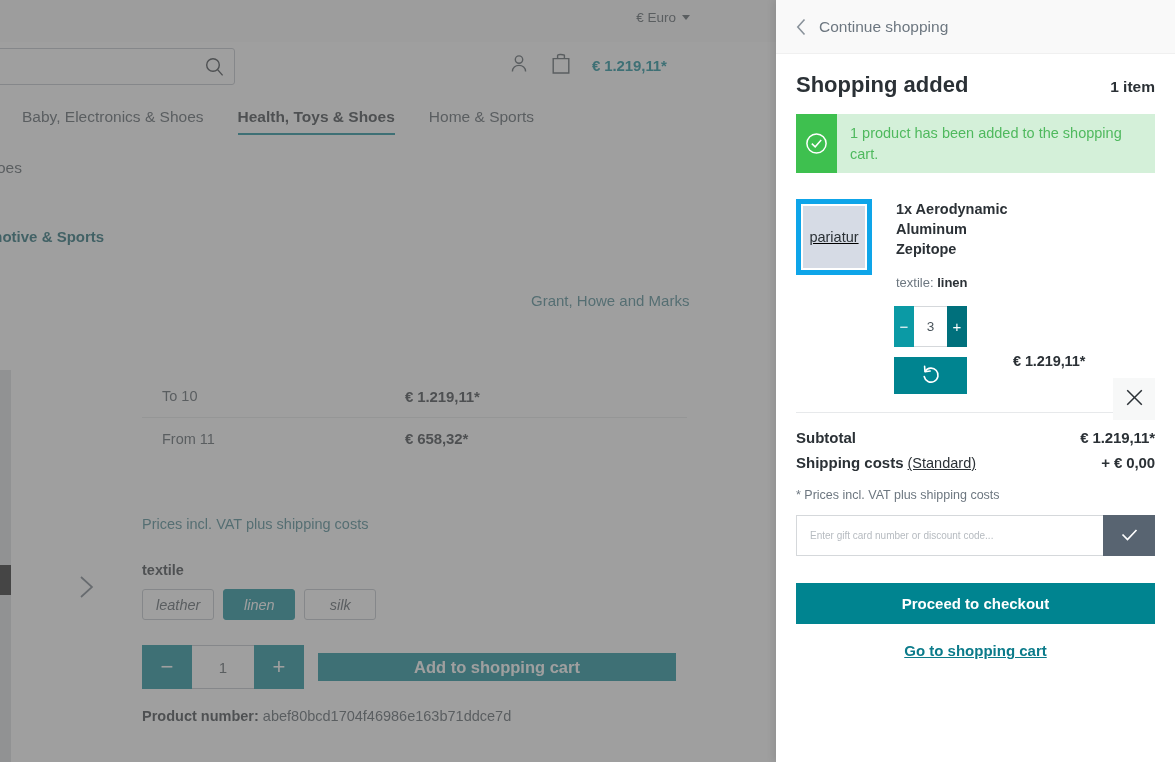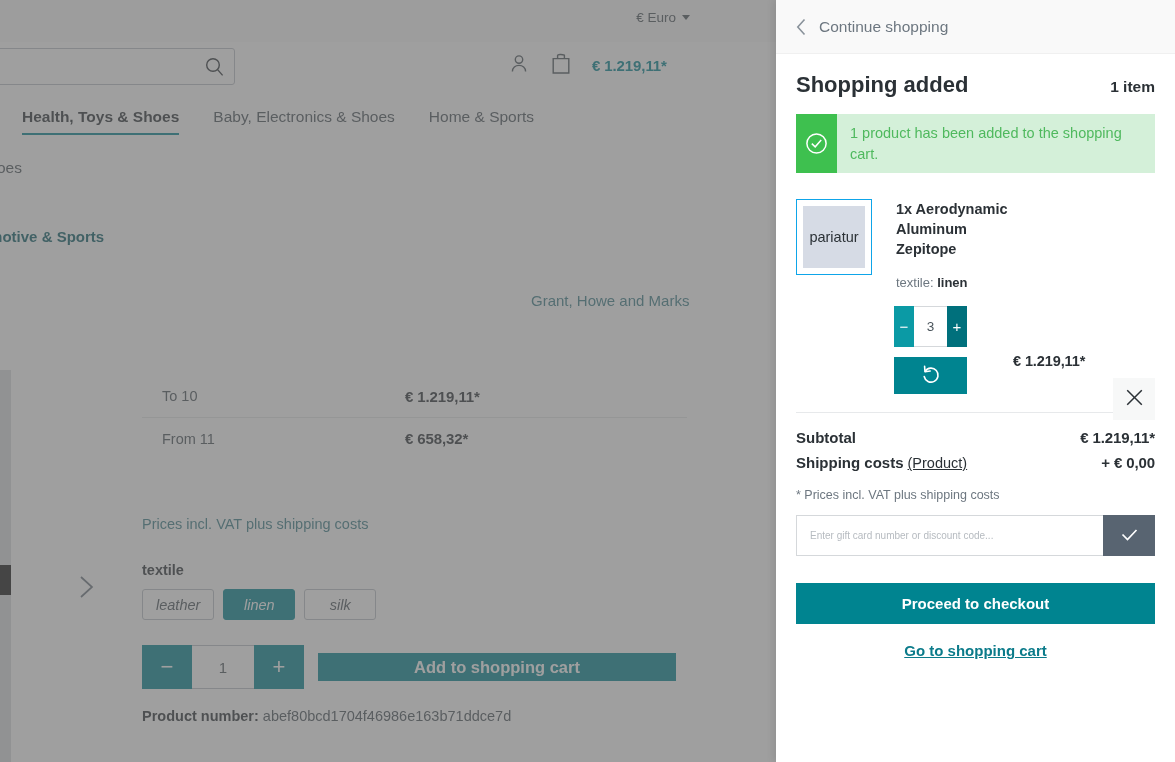--- a/index.html
+++ b/index.html
@@ -211,24 +211,25 @@
     width: 41px; background: #3ec04f; flex: none;
     display: flex; align-items: center; justify-content: center;
   }
   .alert-text {
     padding: 9px 14px 9px 13px;
     font-size: 14.5px; color: #4fb95e; line-height: 1.42;
   }
 
   .item-block { padding: 26px 20px 0 20px; display: flex; position: relative; }
   .thumb {
-    width: 76px; height: 76px; border: 1px solid #0ea5e9;
+    width: 76px; height: 76px; border: 5px solid #0ea5e9;
     background: #fff; flex: none;
     display: flex; align-items: center; justify-content: center;
     overflow: hidden;
+    text-decoration: underline;
   }
   .thumb-inner {
     width: 62px; height: 62px; background: #d6dbe5;
     display: flex; align-items: center; justify-content: center;
     font-size: 14.5px; color: #2b3136;
     overflow: hidden; white-space: nowrap;
   }
   .item-info { padding-left: 24px; width: 152px; }
   .item-name {
     font-size: 14.5px; font-weight: bold; color: #2b3136;
@@ -356,22 +357,22 @@
       <span>
         <svg width="22" height="23" viewBox="0 0 22 23">
           <path d="M3.2 6.6h15.6V21H3.2z" fill="none" stroke="#4a545b" stroke-width="1.4"></path>
           <path d="M7.6 6.6V3.2c0-.6 4.3-1.1 6.8 0v3.4" fill="none" stroke="#4a545b" stroke-width="1.4"></path>
         </svg>
       </span>
       <span class="cart-amount">€ 1.219,11*</span>
     </div>
 
     <div class="main-nav">
+      <div class="nav-item">Baby, Electronics &amp; Shoes</div>
       <div class="nav-item active">Health, Toys &amp; Shoes</div>
-      <div class="nav-item">Baby, Electronics &amp; Shoes</div>
       <div class="nav-item">Home &amp; Sports</div>
     </div>
 
     <div class="subnav">rden &amp; Shoes</div>
     <div class="breadcrumb-cat">mputers, Automotive &amp; Sports</div>
     <div class="manufacturer">Grant, Howe and Marks</div>
 
     <div class="gallery-strip"></div>
     <div class="gallery-thumb-dark"></div>
     <div class="gallery-next">
@@ -483,21 +484,21 @@
 
     <div class="divider"></div>
 
     <div class="summary">
       <div class="sum-row">
         <div class="sum-label">Subtotal</div>
         <div class="sum-value">€ 1.219,11*</div>
       </div>
       <div class="sum-row">
         <div class="sum-label">
-          <span>Shipping costs</span><span class="std">(Product)</span>
+          <span>Shipping costs</span><span class="std">(Standard)</span>
         </div>
         <div class="sum-value">+ € 0,00</div>
       </div>
     </div>
 
     <div class="vat-small">* Prices incl. VAT plus shipping costs</div>
 
     <div class="promo-row">
       <input class="promo-input" type="text" placeholder="Enter gift card number or discount code..." style="">
       <button class="promo-submit">

